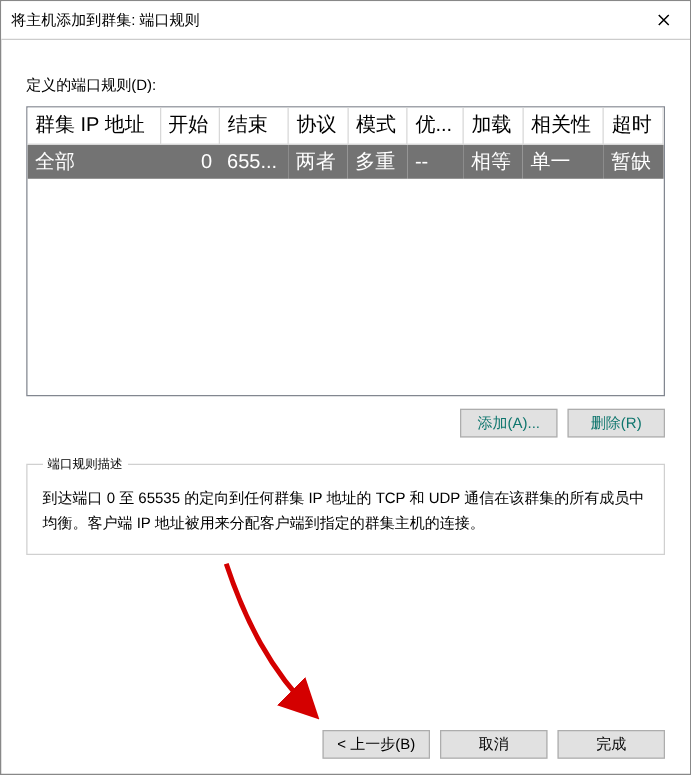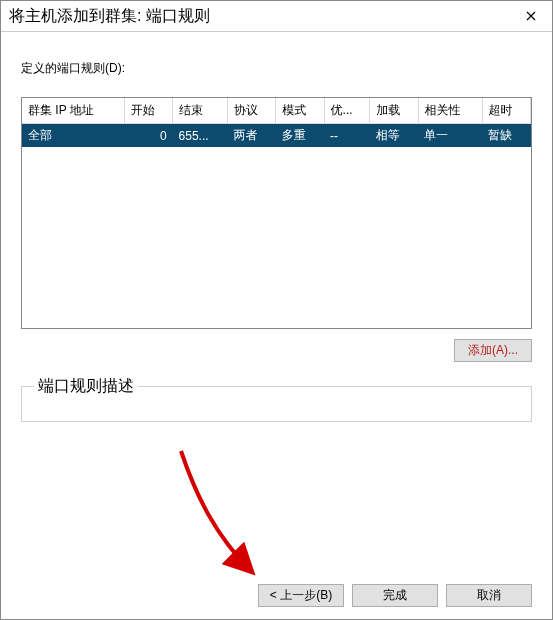--- a/index.html
+++ b/index.html
@@ -1,31 +1,31 @@
 <!DOCTYPE html>
 <html><head>
 <meta charset="utf-8">
 <style>
   html,body{margin:0;padding:0;font-family:"Microsoft YaHei","Segoe UI",sans-serif;font-size:12px;color:#000;background:#fff}
   .window{width:553px;height:620px;border:1px solid #888;box-sizing:border-box;display:flex;flex-direction:column;background:#fff;position:relative}
   .titlebar{height:30px;display:flex;align-items:center;justify-content:space-between;border-bottom:1px solid #ccc;background:#fff}
-  .titlebar .title{padding-left:8px;font-size:16px}
+  .titlebar .title{padding-left:8px;font-size:12px}
   .titlebar .close{width:42px;height:100%;display:flex;align-items:center;justify-content:center;cursor:pointer}
   .body{flex:1;padding:18px 20px 0 20px;display:flex;flex-direction:column}
-  .section-label{margin:10px 0 20px 0}
+  .section-label{margin:10px 0 8px 0}
   .table-wrap{border:1px solid #828790;height:230px;overflow:hidden;background:#fff}
-  table{border-collapse:collapse;width:100%;font-size:12px}
+  table{border-collapse:collapse;width:100%;font-size:16px}
   th{background:#fff;border-right:1px solid #d8d8d8;border-bottom:1px solid #d8d8d8;font-weight:400;text-align:left;padding:4px 6px;white-space:nowrap}
   td{padding:3px 6px;white-space:nowrap}
-  tr.selected td{background:#0c4a6e;color:#fff}
+  tr.selected td{background:#737373;color:#fff}
   .row-btns{display:flex;justify-content:flex-end;gap:8px;margin:10px 0 14px 0}
   .btn{min-width:78px;height:23px;border:1px solid #adadad;background:#e1e1e1;font-size:12px;font-family:inherit;padding:0 10px;cursor:pointer}
-  .btn:disabled{color:#b91c1c;cursor:default}
+  .btn:disabled{color:#0f766e;cursor:default}
   fieldset{border:1px solid #d0d0d0;padding:10px 12px 14px 12px;margin:0}
-  legend{padding:0 4px;font-size:16px}
+  legend{padding:0 4px;font-size:10px}
   .desc{line-height:1.7}
   .footer{height:56px;border-top:0;display:flex;align-items:flex-end;justify-content:flex-end;gap:8px;padding:0 20px 12px 20px}
   .footer .btn{min-width:86px}
   
   .arrow{position:absolute;left:160px;top:440px;pointer-events:none}
 </style>
 </head>
 <body>
 
 <div class="window">
@@ -69,32 +69,34 @@
             <td>相等</td>
             <td>单一</td>
             <td>暂缺</td>
           </tr>
         </tbody>
       </table>
     </div>
 
     <div class="row-btns">
       <button class="btn" disabled="">添加(A)...</button>
+      <button class="btn" disabled="">删除(R)</button>
     </div>
 
     <fieldset>
       <legend>端口规则描述</legend>
+      <div class="desc">到达端口 0 至 65535 的定向到任何群集 IP 地址的 TCP 和 UDP 通信在该群集的所有成员中均衡。客户端 IP 地址被用来分配客户端到指定的群集主机的连接。</div>
     </fieldset>
 
   </div>
 
   <div class="footer">
     <button class="btn">&lt; 上一步(B)</button>
+    <button class="btn">取消</button>
     <button class="btn">完成</button>
-    <button class="btn">取消</button>
   </div>
 
   <svg class="arrow" width="120" height="150" viewBox="0 0 120 150">
     <defs>
       <marker id="ah" viewBox="0 0 10 10" refX="8" refY="5" markerWidth="8" markerHeight="8" orient="auto">
         <path d="M0 0 L10 5 L0 10 z" fill="#d40000"></path>
       </marker>
     </defs>
     <path d="M20 10 C 35 55, 55 95, 90 130" stroke="#d40000" stroke-width="4" fill="none" marker-end="url(#ah)"></path>
   </svg>

